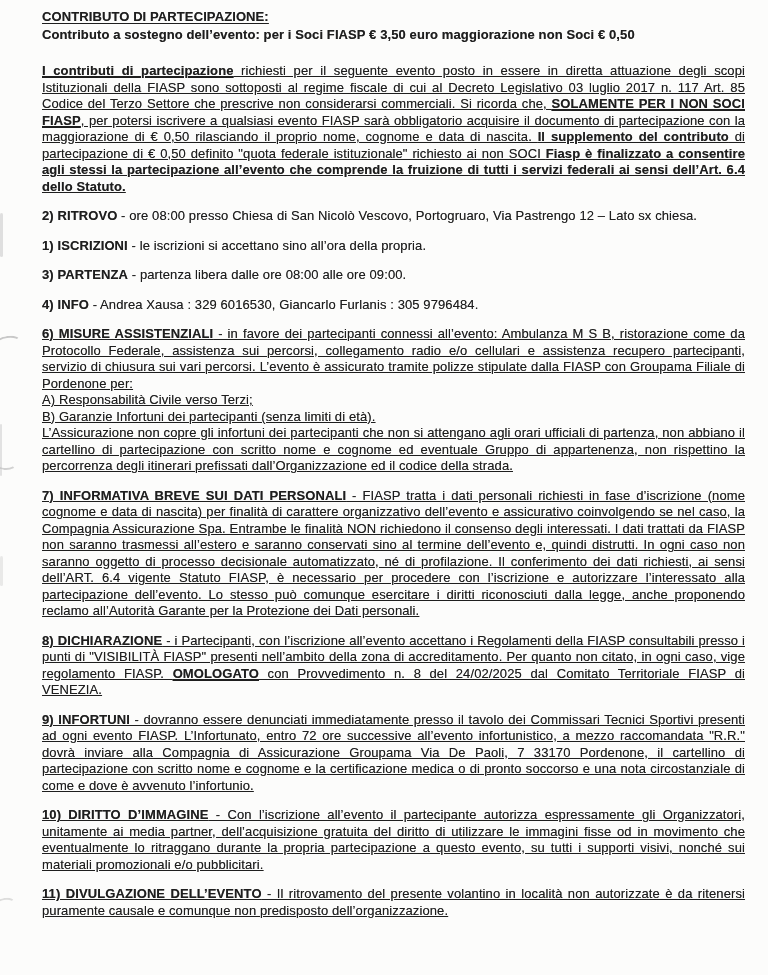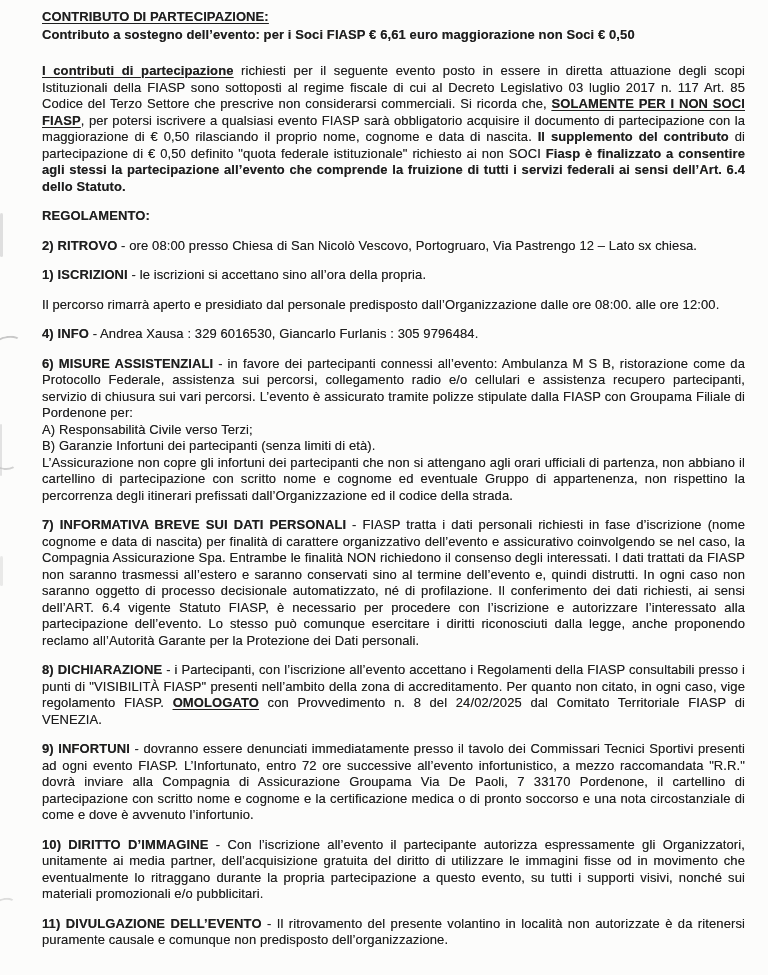--- a/index.html
+++ b/index.html
@@ -18,21 +18,21 @@
     font-size:13px;line-height:16.5px;letter-spacing:0.1px;
     color:var(--ink);
     background:var(--paper);
   }
   .para{
     margin:0 0 13px 0;
     text-shadow:0 0 0.6px rgba(25,25,25,0.55);
   }
   .para.title{margin-bottom:1px;}
   .para.subtitle{margin-bottom:20px;}
-  .justify{text-align:justify;}
+  .justify{text-align:justify;text-decoration:underline;}
   .b{font-weight:700;}
   .u{text-decoration:underline;text-underline-offset:2px;}
   
   .artifact{position:absolute;pointer-events:none;}
   .a1{left:0;top:213px;width:3px;height:44px;background:#bdbdbd;opacity:.45;border-radius:2px;}
   .a2{left:-6px;top:336px;width:24px;height:12px;border:2px solid #9f9f9f;border-color:#9f9f9f transparent transparent transparent;border-radius:60% 60% 0 0;opacity:.55;transform:rotate(-8deg);}
   .a3{left:-8px;top:452px;width:22px;height:14px;border:2px solid #a8a8a8;border-color:transparent transparent #a8a8a8 transparent;border-radius:0 0 60% 60%;opacity:.5;transform:rotate(6deg);}
   .a4{left:0;top:424px;width:2px;height:52px;background:#c4c4c4;opacity:.45;border-radius:2px;}
   .a5{left:0;top:556px;width:3px;height:30px;background:#cccccc;opacity:.4;border-radius:2px;}
   .a6{left:-7px;top:898px;width:20px;height:12px;border:2px solid #b0b0b0;border-color:#b0b0b0 transparent transparent transparent;border-radius:60% 60% 0 0;opacity:.4;transform:rotate(-10deg);}
@@ -42,26 +42,25 @@
 
 <div class="page">
   <div class="artifact a1"></div>
   <div class="artifact a2"></div>
   <div class="artifact a3"></div>
   <div class="artifact a4"></div>
   <div class="artifact a5"></div>
   <div class="artifact a6"></div>
   <div>
       <p class="para title"><span class="b u">CONTRIBUTO DI PARTECIPAZIONE:</span></p>
-      <p class="para subtitle"><span class="b">Contributo a sostegno dell’evento: per i Soci FIASP € 6,61 euro maggiorazione non Soci € 0,50</span></p>
+      <p class="para subtitle"><span class="b">Contributo a sostegno dell’evento: per i Soci FIASP € 3,50 euro maggiorazione non Soci € 0,50</span></p>
       <p class="para justify"><span class="b u">I contributi di partecipazione</span><span> richiesti per il seguente evento posto in essere in diretta attuazione degli scopi Istituzionali della FIASP sono sottoposti al regime fiscale di cui al Decreto Legislativo 03 luglio 2017 n. 117 Art. 85 Codice del Terzo Settore che prescrive non considerarsi commerciali. Si ricorda che, </span><span class="b u">SOLAMENTE PER I NON SOCI FIASP</span><span>, per potersi iscrivere a qualsiasi evento FIASP sarà obbligatorio acquisire il documento di partecipazione con la maggiorazione di € 0,50 rilasciando il proprio nome, cognome e data di nascita. </span><span class="b">Il supplemento del contributo</span><span> di partecipazione di € 0,50 definito "quota federale istituzionale" richiesto ai non SOCI </span><span class="b">Fiasp è finalizzato a consentire agli stessi la partecipazione all’evento che comprende la fruizione di tutti i servizi federali ai sensi dell’Art. 6.4 dello Statuto.</span></p>
-      <p class="para"><span class="b">REGOLAMENTO:</span></p>
       <p class="para"><span class="b">2) RITROVO</span><span> - ore 08:00 presso Chiesa di San Nicolò Vescovo, Portogruaro, Via Pastrengo 12 – Lato sx chiesa.</span></p>
       <p class="para"><span class="b">1) ISCRIZIONI</span><span> - le iscrizioni si accettano sino all’ora della propria.</span></p>
-      <p class="para"><span>Il percorso rimarrà aperto e presidiato dal personale predisposto dall’Organizzazione dalle ore 08:00. alle ore 12:00.</span></p>
+      <p class="para"><span class="b">3) PARTENZA</span><span> - partenza libera dalle ore 08:00 alle ore 09:00.</span></p>
       <p class="para"><span class="b">4) INFO</span><span> - Andrea Xausa : 329 6016530, Giancarlo Furlanis : 305 9796484.</span></p>
       <p class="para justify"><span class="b">6) MISURE ASSISTENZIALI</span><span> - in favore dei partecipanti connessi all’evento: Ambulanza M S B, ristorazione come da Protocollo Federale, assistenza sui percorsi, collegamento radio e/o cellulari e assistenza recupero partecipanti, servizio di chiusura sui vari percorsi. L’evento è assicurato tramite polizze stipulate dalla FIASP con Groupama Filiale di Pordenone per:<br>A) Responsabilità Civile verso Terzi;<br>B) Garanzie Infortuni dei partecipanti (senza limiti di età).<br>L’Assicurazione non copre gli infortuni dei partecipanti che non si attengano agli orari ufficiali di partenza, non abbiano il cartellino di partecipazione con scritto nome e cognome ed eventuale Gruppo di appartenenza, non rispettino la percorrenza degli itinerari prefissati dall’Organizzazione ed il codice della strada.</span></p>
       <p class="para justify"><span class="b">7) INFORMATIVA BREVE SUI DATI PERSONALI</span><span> - FIASP tratta i dati personali richiesti in fase d’iscrizione (nome cognome e data di nascita) per finalità di carattere organizzativo dell’evento e assicurativo coinvolgendo se nel caso, la Compagnia Assicurazione Spa. Entrambe le finalità NON richiedono il consenso degli interessati. I dati trattati da FIASP non saranno trasmessi all’estero e saranno conservati sino al termine dell’evento e, quindi distrutti. In ogni caso non saranno oggetto di processo decisionale automatizzato, né di profilazione. Il conferimento dei dati richiesti, ai sensi dell’ART. 6.4 vigente Statuto FIASP, è necessario per procedere con l’iscrizione e autorizzare l’interessato alla partecipazione dell’evento. Lo stesso può comunque esercitare i diritti riconosciuti dalla legge, anche proponendo reclamo all’Autorità Garante per la Protezione dei Dati personali.</span></p>
       <p class="para justify"><span class="b">8) DICHIARAZIONE</span><span> - i Partecipanti, con l’iscrizione all’evento accettano i Regolamenti della FIASP consultabili presso i punti di "VISIBILITÀ FIASP" presenti nell’ambito della zona di accreditamento. Per quanto non citato, in ogni caso, vige regolamento FIASP. </span><span class="b u">OMOLOGATO</span><span> con Provvedimento n. 8 del 24/02/2025 dal Comitato Territoriale FIASP di VENEZIA.</span></p>
       <p class="para justify"><span class="b">9) INFORTUNI</span><span> - dovranno essere denunciati immediatamente presso il tavolo dei Commissari Tecnici Sportivi presenti ad ogni evento FIASP. L’Infortunato, entro 72 ore successive all’evento infortunistico, a mezzo raccomandata "R.R." dovrà inviare alla Compagnia di Assicurazione Groupama Via De Paoli, 7 33170 Pordenone, il cartellino di partecipazione con scritto nome e cognome e la certificazione medica o di pronto soccorso e una nota circostanziale di come e dove è avvenuto l’infortunio.</span></p>
       <p class="para justify"><span class="b">10) DIRITTO D’IMMAGINE</span><span> - Con l’iscrizione all’evento il partecipante autorizza espressamente gli Organizzatori, unitamente ai media partner, dell’acquisizione gratuita del diritto di utilizzare le immagini fisse od in movimento che eventualmente lo ritraggano durante la propria partecipazione a questo evento, su tutti i supporti visivi, nonché sui materiali promozionali e/o pubblicitari.</span></p>
       <p class="para justify"><span class="b">11) DIVULGAZIONE DELL’EVENTO</span><span> - Il ritrovamento del presente volantino in località non autorizzate è da ritenersi puramente causale e comunque non predisposto dell’organizzazione.</span></p>
     </div>
 </div>
 

